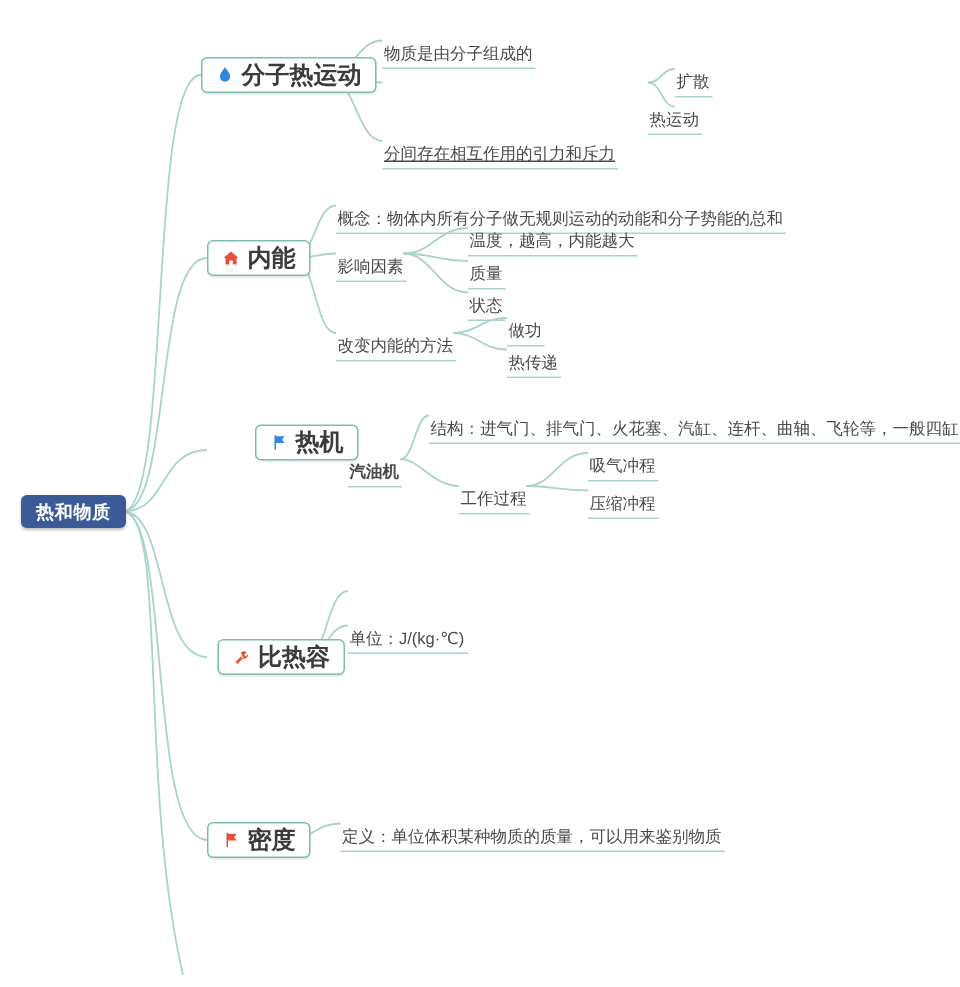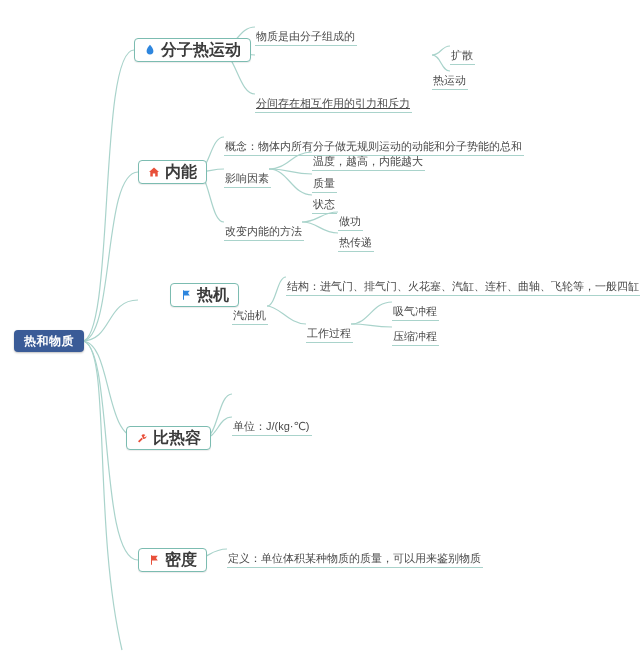--- a/index.html
+++ b/index.html
@@ -120,27 +120,27 @@
 
   <div class="branch-node" style="left:138px;top:283px;margin-left:32px;">
     <span class="icon icon-blue">
       <svg viewBox="0 0 12 12" width="12" height="12">
           <path d="M3 1.2 h1 v9.6 h-1 Z"></path>
           <path d="M4 1.8 H9.8 L8 4.1 L9.8 6.4 H4 Z"></path>
         </svg>
     </span>
     <span>热机</span>
   </div>
-  <span class="leaf" style="left:232px;top:289px;">汽油机</span>
+  <span class="leaf" style="left:232px;top:289px;font-weight:bold;">汽油机</span>
   <span class="leaf" style="left:286px;top:260px;">结构：进气门、排气门、火花塞、汽缸、连杆、曲轴、飞轮等，一般四缸。</span>
   <span class="leaf" style="left:306px;top:307px;">工作过程</span>
   <span class="leaf" style="left:392px;top:285px;">吸气冲程</span>
   <span class="leaf" style="left:392px;top:310px;">压缩冲程</span>
 
-  <div class="branch-node" style="left:126px;top:426px;">
+  <div class="branch-node" style="left:145px;top:426px;">
     <span class="icon icon-red">
       <svg viewBox="0 0 12 12" width="12" height="12">
           <path d="M2 9.3 L5.6 5.7 L6.9 7 L3.3 10.6 Z M5.5 3.2 A2.9 2.9 0 0 1 9.4 2.9 L7.8 4.5 L8.9 5.6 L10.5 4 A2.9 2.9 0 0 1 7.3 7.1 Z"></path>
         </svg>
     </span>
     <span>比热容</span>
   </div>
   <span class="leaf" style="left:232px;top:400px;">单位：J/(kg·℃)</span>
 
   <div class="branch-node" style="left:138px;top:548px;">

